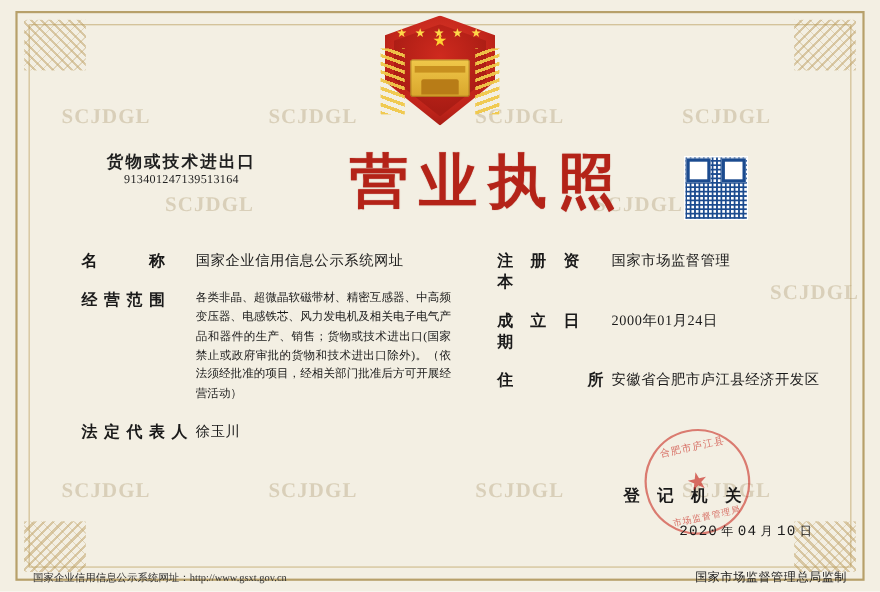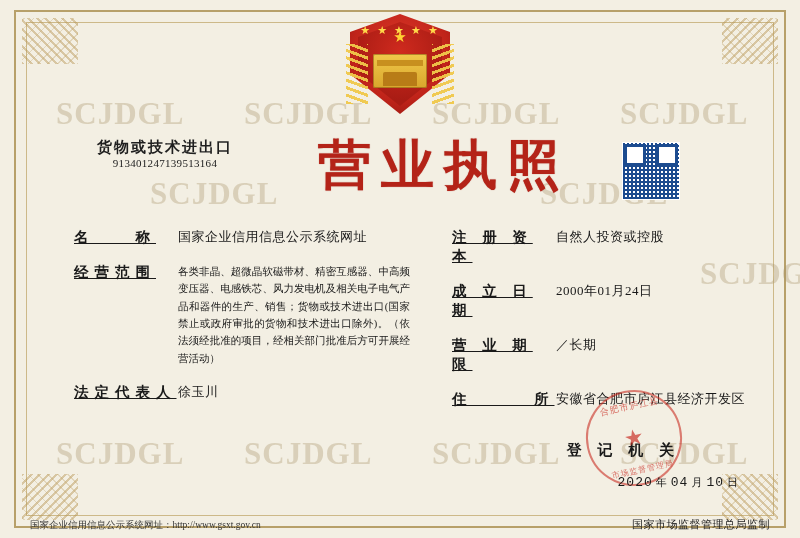--- a/index.html
+++ b/index.html
@@ -45,21 +45,21 @@
 
   
   .watermarks {
     position: absolute; inset: 0;
     pointer-events: none;
   }
   .wm {
     position: absolute;
     font-family: "Liberation Serif", serif;
     font-weight: bold;
-    font-size: 31px;
+    font-size: 19px;
     letter-spacing: 1px;
     color: rgba(170,150,105,0.35);
     white-space: nowrap;
   }
   .wm-cn {
     position: absolute;
     font-family: "Liberation Serif", serif;
     font-size: 34px;
     font-weight: bold;
     color: rgba(168,150,108,0.30);
@@ -203,21 +203,21 @@
   .row { position: relative; margin-bottom: 16px; }
   .lbl {
     display: inline-block;
     font-family: "Liberation Serif", serif;
     font-size: 14.5px;
     font-weight: bold;
     color: #1a1a1a;
     letter-spacing: 6px;
     vertical-align: top;
   }
-  .lbl.w5 { width: 104px; text-decoration: underline; }
+  .lbl.w5 { width: 104px; }
   .val {
     display: inline-block;
     font-family: "Liberation Serif", serif;
     font-size: 13px;
     color: #191919;
     vertical-align: top;
     letter-spacing: .5px;
   }
   .val.small {
     font-size: 10.5px;
@@ -355,27 +355,24 @@
       <div class="row scope">
         <span class="lbl w5">经营范围</span><span class="val small">各类非晶、超微晶软磁带材、精密互感器、中高频变压器、电感铁芯、风力发电机及相关电子电气产品和器件的生产、销售；货物或技术进出口(国家禁止或政府审批的货物和技术进出口除外)。（依法须经批准的项目，经相关部门批准后方可开展经营活动）</span>
       </div>
       <div class="row">
         <span class="lbl w5">法定代表人</span><span class="val">徐玉川</span>
       </div>
     </div>
 
     <div class="col-right">
       <div class="row">
-        <span class="lbl w5">注 册 资 本</span><span class="val">自然人投资或控股</span>
+        <span class="lbl w5">注 册 资 本</span><span class="val">国家市场监督管理</span>
       </div>
       <div class="row">
         <span class="lbl w5">成 立 日 期</span><span class="val">2000年01月24日</span>
-      </div>
-      <div class="row">
-        <span class="lbl w5">营 业 期 限</span><span class="val">／长期</span>
       </div>
       <div class="row">
         <span class="lbl w5">住　　　所</span><span class="val">安徽省合肥市庐江县经济开发区</span>
       </div>
     </div>
   </div>
 
   <div class="registry">登 记 机 关</div>
   <div class="seal">
     <div class="seal-text-top">合肥市庐江县</div>

